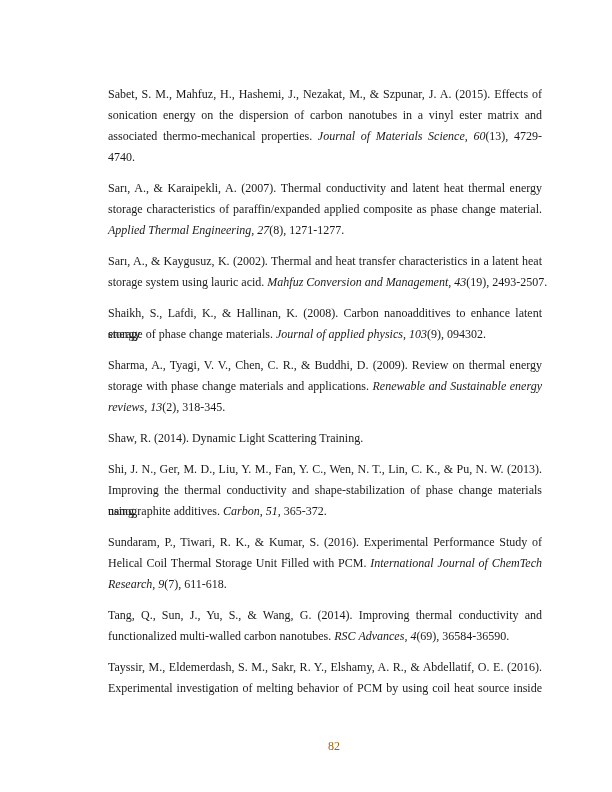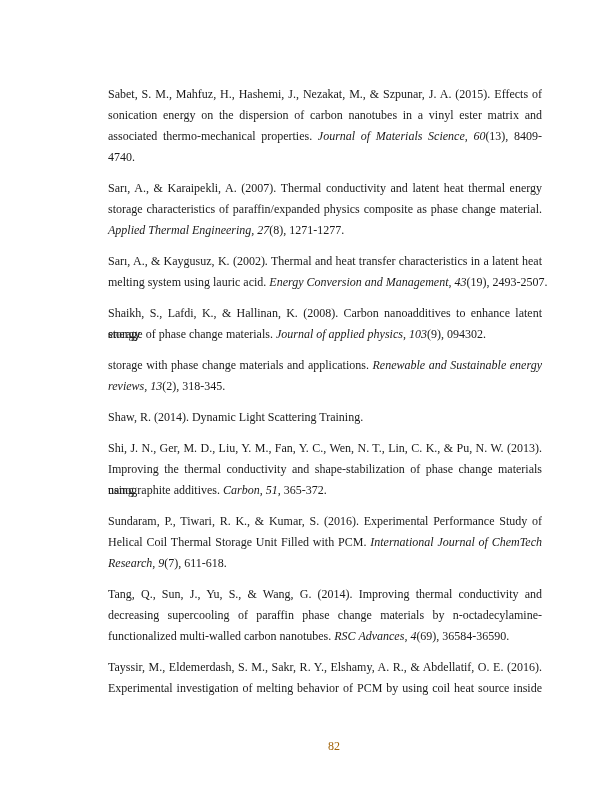--- a/index.html
+++ b/index.html
@@ -25,56 +25,56 @@
   }
 </style>
 </head>
 <body>
 
 <div class="page">
   <div class="refs" id="refs">
       <div class="ref">
         <div class="line j" style="white-space: normal; text-align-last: justify;"><span style="white-space: normal;">Sabet, S. M., Mahfuz, H., Hashemi, J., Nezakat, M., &amp; Szpunar, J. A. (2015). Effects of</span></div>
         <div class="line j" style="white-space: normal; text-align-last: justify;"><span style="white-space: normal;">sonication energy on the dispersion of carbon nanotubes in a vinyl ester matrix and</span></div>
-        <div class="line j" style="white-space: normal; text-align-last: justify;"><span style="white-space: normal;">associated thermo-mechanical properties. </span><em style="white-space: normal;">Journal of Materials Science</em><span style="white-space: normal;">, </span><em style="white-space: normal;">60</em><span style="white-space: normal;">(13), 8409-</span></div>
+        <div class="line j" style="white-space: normal; text-align-last: justify;"><span style="white-space: normal;">associated thermo-mechanical properties. </span><em style="white-space: normal;">Journal of Materials Science</em><span style="white-space: normal;">, </span><em style="white-space: normal;">60</em><span style="white-space: normal;">(13), 4729-</span></div>
         <div class="line l"><span>4740.</span></div>
       </div>
       <div class="ref">
         <div class="line j" style="white-space: normal; text-align-last: justify;"><span style="white-space: normal;">Sarı, A., &amp; Karaipekli, A. (2007). Thermal conductivity and latent heat thermal energy</span></div>
-        <div class="line j" style="white-space: normal; text-align-last: justify;"><span style="white-space: normal;">storage characteristics of paraffin/expanded physics composite as phase change material.</span></div>
+        <div class="line j" style="white-space: normal; text-align-last: justify;"><span style="white-space: normal;">storage characteristics of paraffin/expanded applied composite as phase change material.</span></div>
         <div class="line l"><em>Applied Thermal Engineering</em><span>, </span><em>27</em><span>(8), 1271-1277.</span></div>
       </div>
       <div class="ref">
         <div class="line j" style="white-space: normal; text-align-last: justify;"><span style="white-space: normal;">Sarı, A., &amp; Kaygusuz, K. (2002). Thermal and heat transfer characteristics in a latent heat</span></div>
-        <div class="line l"><span>melting system using lauric acid. </span><em>Energy Conversion and Management</em><span>, </span><em>43</em><span>(19), 2493-2507.</span></div>
+        <div class="line l"><span>storage system using lauric acid. </span><em>Mahfuz Conversion and Management</em><span>, </span><em>43</em><span>(19), 2493-2507.</span></div>
       </div>
       <div class="ref">
         <div class="line j" style="white-space: normal; text-align-last: justify;"><span style="white-space: normal;">Shaikh, S., Lafdi, K., &amp; Hallinan, K. (2008). Carbon nanoadditives to enhance latent energy</span></div>
         <div class="line l"><span>storage of phase change materials. </span><em>Journal of applied physics</em><span>, </span><em>103</em><span>(9), 094302.</span></div>
       </div>
       <div class="ref">
+        <div class="line j" style="white-space: normal; text-align-last: justify;"><span style="white-space: normal;">Sharma, A., Tyagi, V. V., Chen, C. R., &amp; Buddhi, D. (2009). Review on thermal energy</span></div>
         <div class="line j" style="white-space: normal; text-align-last: justify;"><span style="white-space: normal;">storage with phase change materials and applications. </span><em style="white-space: normal;">Renewable and Sustainable energy</em></div>
         <div class="line l"><em>reviews</em><span>, </span><em>13</em><span>(2), 318-345.</span></div>
       </div>
       <div class="ref">
         <div class="line l"><span>Shaw, R. (2014). Dynamic Light Scattering Training.</span></div>
       </div>
       <div class="ref">
         <div class="line j" style="white-space: normal; text-align-last: justify;"><span style="white-space: normal;">Shi, J. N., Ger, M. D., Liu, Y. M., Fan, Y. C., Wen, N. T., Lin, C. K., &amp; Pu, N. W. (2013).</span></div>
         <div class="line j" style="white-space: normal; text-align-last: justify;"><span style="white-space: normal;">Improving the thermal conductivity and shape-stabilization of phase change materials using</span></div>
         <div class="line l"><span>nanographite additives. </span><em>Carbon</em><span>, </span><em>51</em><span>, 365-372.</span></div>
       </div>
       <div class="ref">
         <div class="line j" style="white-space: normal; text-align-last: justify;"><span style="white-space: normal;">Sundaram, P., Tiwari, R. K., &amp; Kumar, S. (2016). Experimental Performance Study of</span></div>
         <div class="line j" style="white-space: normal; text-align-last: justify;"><span style="white-space: normal;">Helical Coil Thermal Storage Unit Filled with PCM. </span><em style="white-space: normal;">International Journal of ChemTech</em></div>
         <div class="line l"><em>Research</em><span>, </span><em>9</em><span>(7), 611-618.</span></div>
       </div>
       <div class="ref">
         <div class="line j" style="white-space: normal; text-align-last: justify;"><span style="white-space: normal;">Tang, Q., Sun, J., Yu, S., &amp; Wang, G. (2014). Improving thermal conductivity and</span></div>
-        <div class="line j" style="white-space: normal; text-align-last: justify;"><span style="white-space: normal;">decreasing supercooling of paraffin phase change materials by n-octadecylamine-</span></div>
         <div class="line l"><span>functionalized multi-walled carbon nanotubes. </span><em>RSC Advances</em><span>, </span><em>4</em><span>(69), 36584-36590.</span></div>
       </div>
       <div class="ref">
         <div class="line j" style="white-space: normal; text-align-last: justify;"><span style="white-space: normal;">Tayssir, M., Eldemerdash, S. M., Sakr, R. Y., Elshamy, A. R., &amp; Abdellatif, O. E. (2016).</span></div>
         <div class="line j" style="white-space: normal; text-align-last: justify;"><span style="white-space: normal;">Experimental investigation of melting behavior of PCM by using coil heat source inside</span></div>
       </div>
     </div>
   <div class="pagenum">82</div>
 </div>
 

